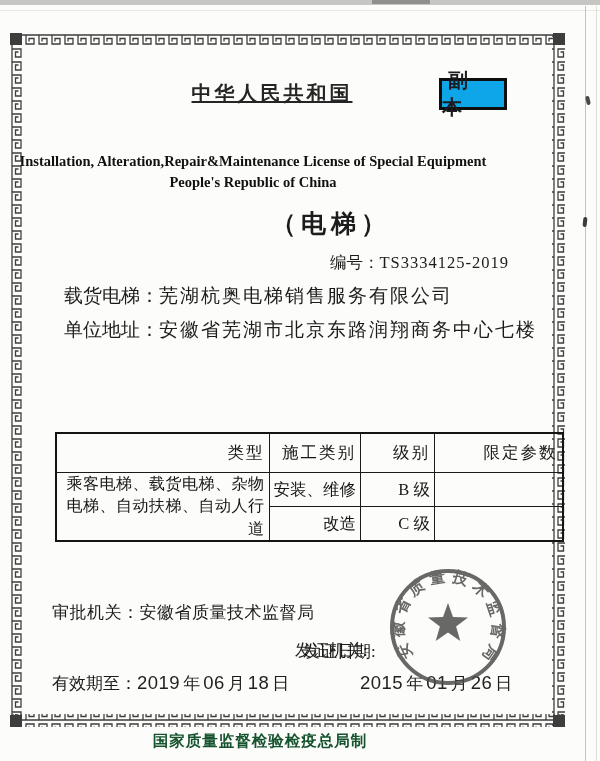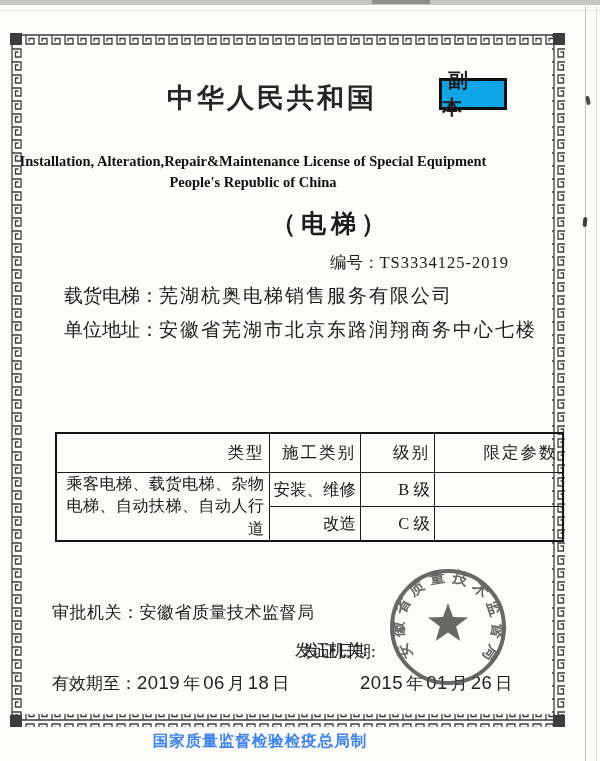--- a/index.html
+++ b/index.html
@@ -17,21 +17,21 @@
   .scan-mark2{position:absolute;left:583px;top:217px;width:4px;height:10px;background:#3c3c3a;border-radius:2px;transform:rotate(6deg);}
 
   
   .frame{position:absolute;left:10px;top:33px;}
 
   
   .badge{position:absolute;left:439px;top:78px;width:62px;height:26px;border:3px solid #0e0e0e;
          display:flex;align-items:center;justify-content:center;font-weight:bold;font-size:20px;
          letter-spacing:6px;text-indent:6px;background:#0ea5e9;}
 
-  .title1{top:80px;font-size:27px;font-weight:600;letter-spacing:3px;color:#252525;}
+  .title1{top:80px;font-size:20px;font-weight:600;letter-spacing:3px;color:#252525;text-decoration:underline;}
   .title2{top:113px;font-size:30px;font-weight:600;letter-spacing:1px;color:#252525;}
   .en{left:16px;right:110px;font-weight:bold;color:#111;}
   .en1{top:153px;font-size:14.5px;}
   .en2{top:174px;font-size:14.5px;}
   .dianti{position:absolute;left:233px;top:207px;font-size:25px;font-weight:600;letter-spacing:5px;margin-left:38px;}
 
   .license{position:absolute;left:330px;top:252px;font-size:16.5px;}
   .license .no{letter-spacing:1px;}
 
   .fieldline{position:absolute;font-size:19px;white-space:nowrap;}
@@ -55,21 +55,21 @@
   .issue-label-a{left:295px;top:639px;}
   .issue-label-b{left:303px;top:640px;}
   .valid{left:52px;top:672px;}
   .issued{left:360px;top:672px;}
   .num{font-family:"Liberation Sans","DejaVu Sans",sans-serif;font-size:18.5px;letter-spacing:0.5px;color:#222;}
   .dateline .u{margin:0 3px;}
 
   .seal{position:absolute;left:383px;top:562px;z-index:5;opacity:0.84;}
 
   .footer{top:731px;left:0;right:80px;text-align:center;font-size:15.5px;font-weight:bold;
-          letter-spacing:1px;color:#3b82f6;font-family:"Liberation Sans","DejaVu Sans",sans-serif;}
+          letter-spacing:1px;color:#14532d;font-family:"Liberation Sans","DejaVu Sans",sans-serif;}
 </style>
 </head>
 <body>
 
 <div class="page serif">
 
   <div class="scan-top-band"></div>
   <div class="scan-top-smudge"></div>
   <div class="scan-hline"></div>
   <div class="scan-vline1"></div>

